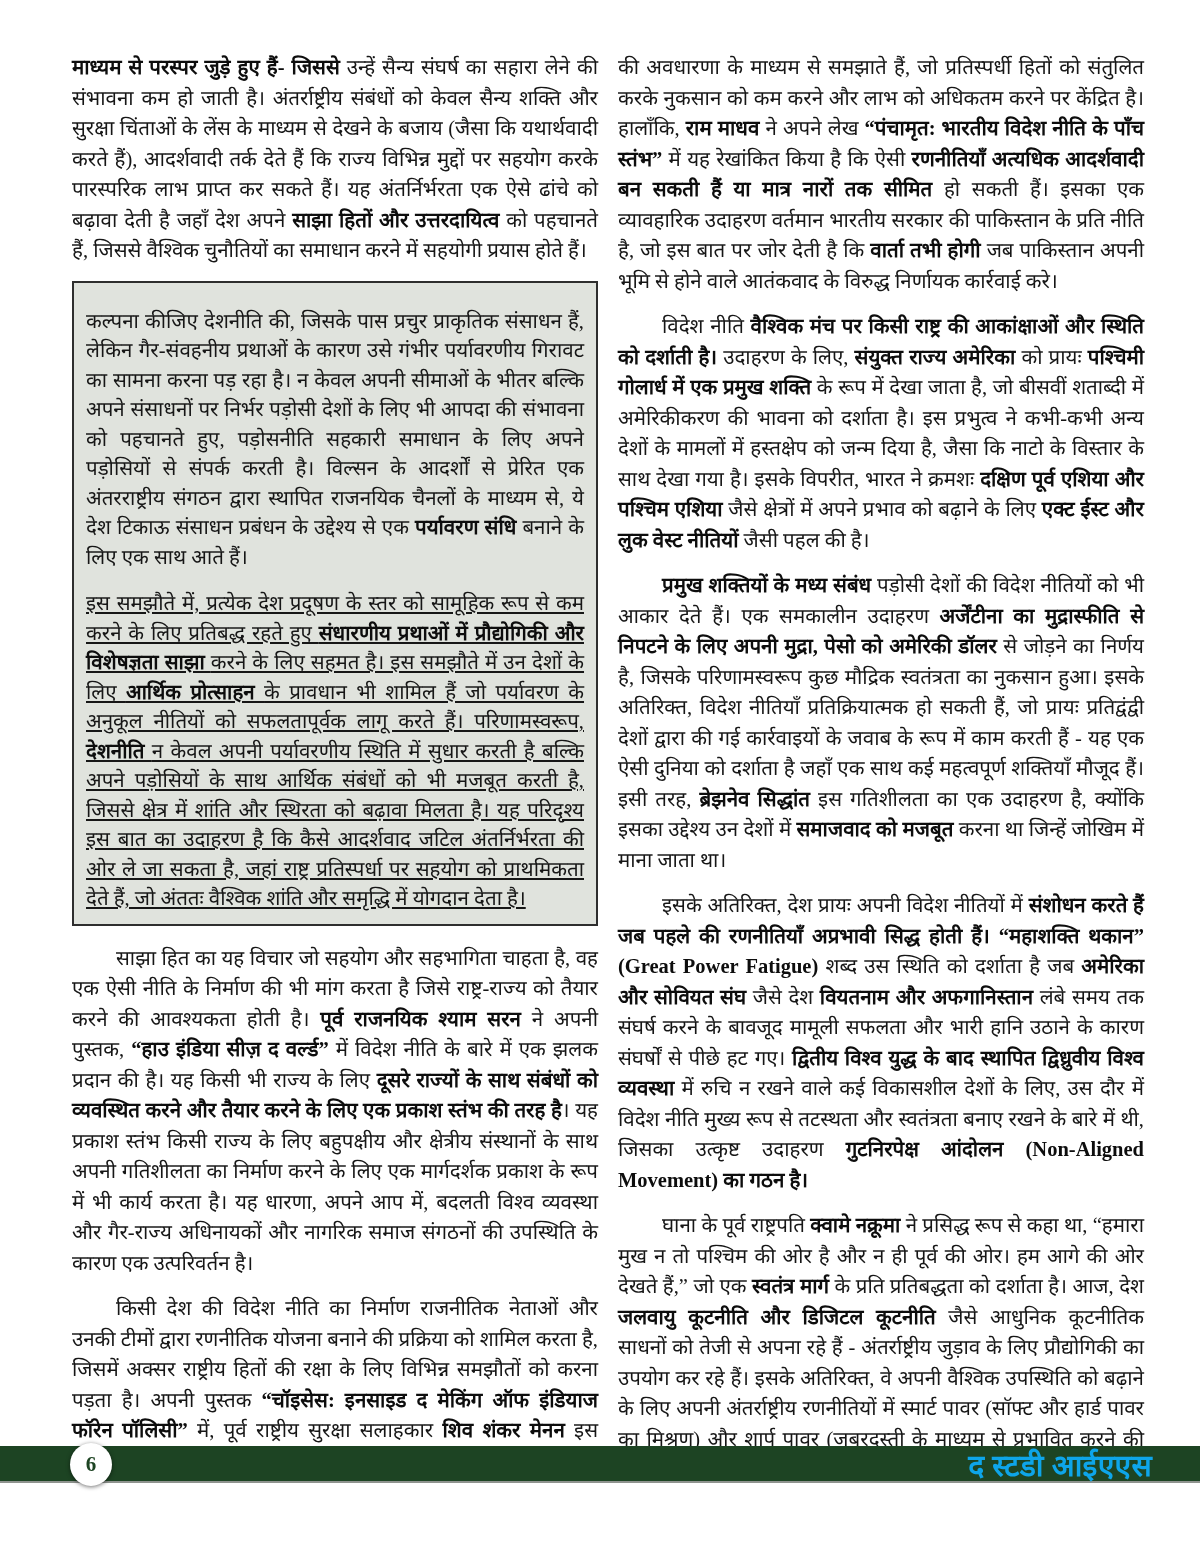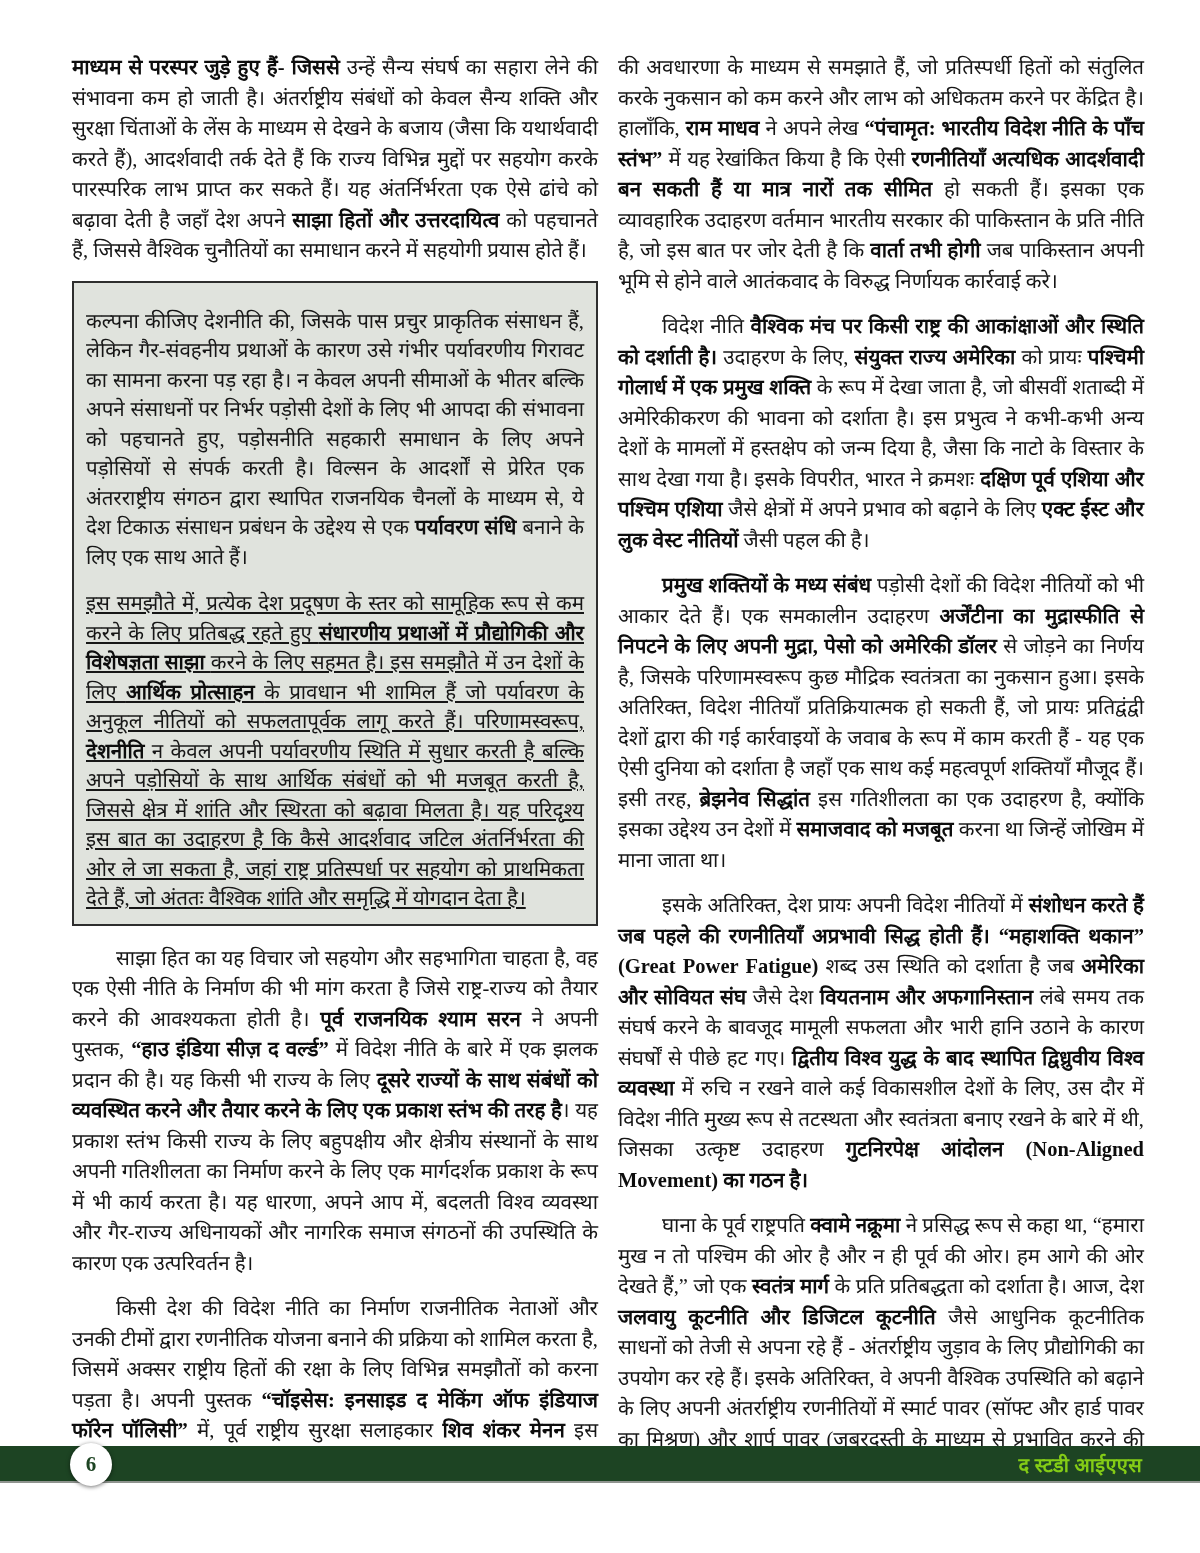--- a/index.html
+++ b/index.html
@@ -29,22 +29,22 @@
     background:var(--footer-green,#1d4423);
     border-bottom:2px solid #8f948f;box-sizing:border-box;
   }
   .page-badge{
     position:absolute;left:70px;top:-3px;width:42px;height:43px;border-radius:50%;
     background:#ffffff;box-shadow:0 1px 4px rgba(0,0,0,.55);
     display:flex;align-items:center;justify-content:center;
     font-weight:bold;font-size:21px;color:var(--footer-green,#1d4423);
   }
   .brand{
-    position:absolute;right:58px;top:50%;transform:translateY(-50%);
-    color:#84cc16;font-weight:bold;font-size:20px;letter-spacing:.3px;white-space:nowrap;
+    position:absolute;right:48px;top:50%;transform:translateY(-50%);
+    color:#0ea5e9;font-weight:bold;font-size:30px;letter-spacing:.3px;white-space:nowrap;
   }
 </style>
 </head>
 <body>
 
 <div class="page">
   <main class="content">
 
     <section class="col">
       <p class="para"><b>माध्यम से परस्पर जुड़े हुए हैं- जिससे </b><span>उन्हें सैन्य संघर्ष का सहारा लेने की संभावना कम हो जाती है। अंतर्राष्ट्रीय संबंधों को केवल सैन्य शक्ति और सुरक्षा चिंताओं के लेंस के माध्यम से देखने के बजाय (जैसा कि यथार्थवादी करते हैं), आदर्शवादी तर्क देते हैं कि राज्य विभिन्न मुद्दों पर सहयोग करके पारस्परिक लाभ प्राप्त कर सकते हैं। यह अंतर्निर्भरता एक ऐसे ढांचे को बढ़ावा देती है जहाँ देश अपने </span><b>साझा हितों और उत्तरदायित्व </b><span>को पहचानते हैं, जिससे वैश्विक चुनौतियों का समाधान करने में सहयोगी प्रयास होते हैं।</span></p>

